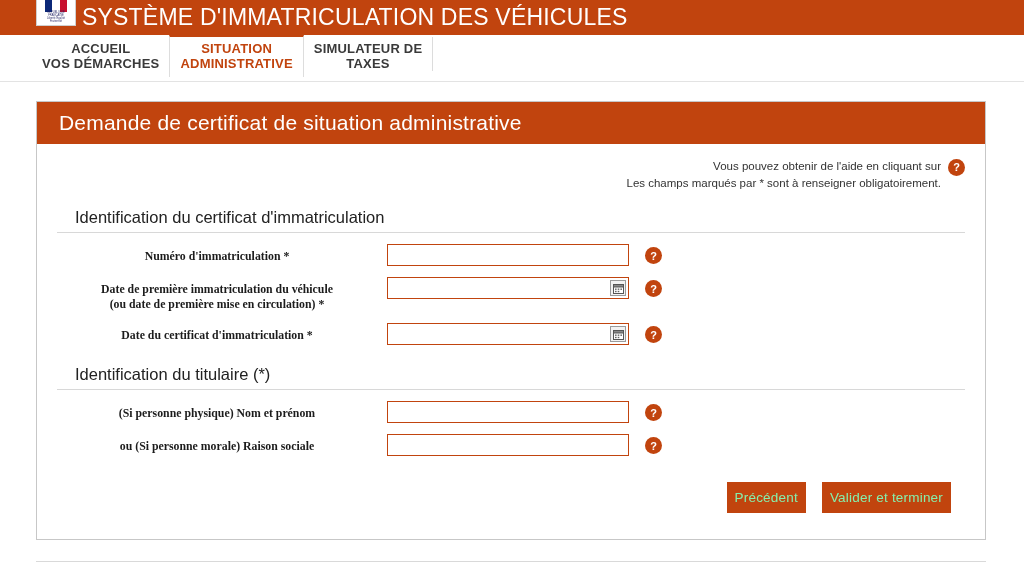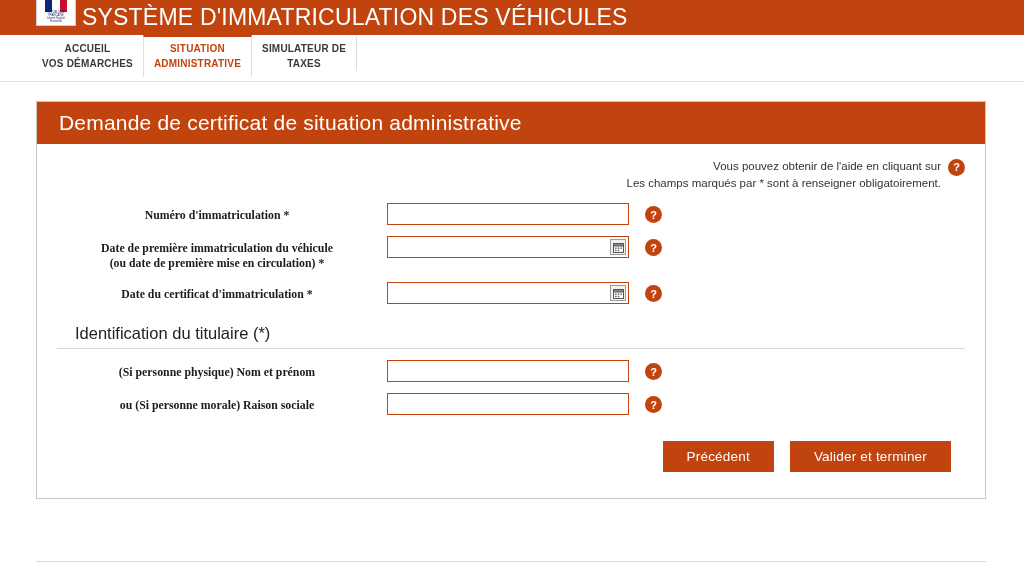--- a/index.html
+++ b/index.html
@@ -68,21 +68,21 @@
     position: relative;
     height: 46px;
     border-bottom: 1px solid #e3e3e3;
     display: flex;
     align-items: flex-start;
     padding-left: 32px;
     background: #ffffff;
   }
   .nav-item {
     text-align: center;
-    font-size: 10px;
+    font-size: 13px;
     font-weight: bold;
     color: #3a3a3a;
     line-height: 15px;
     padding: 6px 10px 6px 10px;
     letter-spacing: .2px;
     cursor: pointer;
     white-space: pre-line;
   }
   .nav-item.active {
     color: #c1440e;
@@ -208,25 +208,25 @@
   .row-help { margin-left: 16px; margin-top: 3px; }
 
   .buttons-row {
     display: flex;
     justify-content: flex-end;
     gap: 16px;
     margin: 26px 14px 4px 0;
   }
   .btn {
     background: #c1440e;
-    color: #ffffff;
+    color: #86efac;
     border: none;
     font-size: 13.5px;
     font-family: "Liberation Sans", sans-serif;
-    padding: 8px 24px;
+    padding: 8px 8px;
     cursor: pointer;
     letter-spacing: .2px;
   }
 
   .footer-rule {
     position: absolute;
     left: 36px;
     top: 561px;
     width: 950px;
     height: 1px;
@@ -276,20 +276,21 @@
     <div class="panel-title">Demande de certificat de situation administrative</div>
 
     <div class="panel-body">
 
       <div class="help-line">
         <span>Vous pouvez obtenir de l'aide en cliquant sur</span>
         <span class="help-badge top-right">?</span>
         <span class="second">Les champs marqués par * sont à renseigner obligatoirement.</span>
       </div>
 
+      <div class="section-title">Identification du certificat d'immatriculation</div>
 
       <div class="form-row">
         <div class="form-label">Numéro d'immatriculation *</div>
         <div class="field-wrap">
           <input class="text-input" type="text" placeholder="" style="">
         </div>
         <span class="help-badge row-help">?</span>
       </div>
 
       <div class="form-row">

